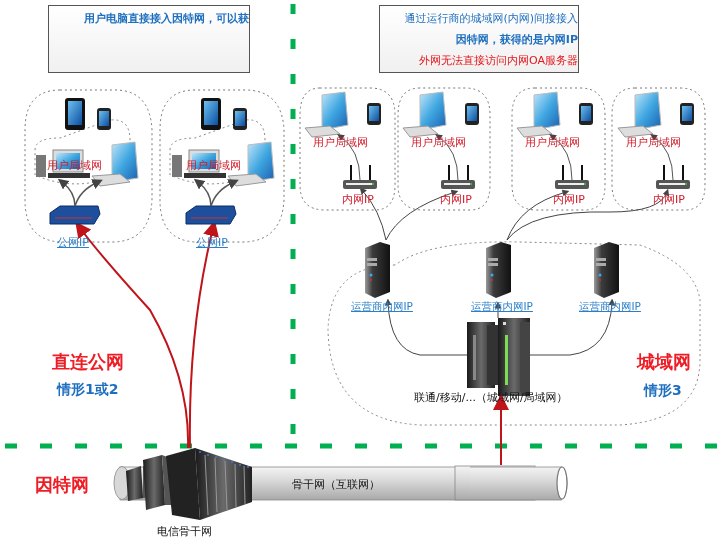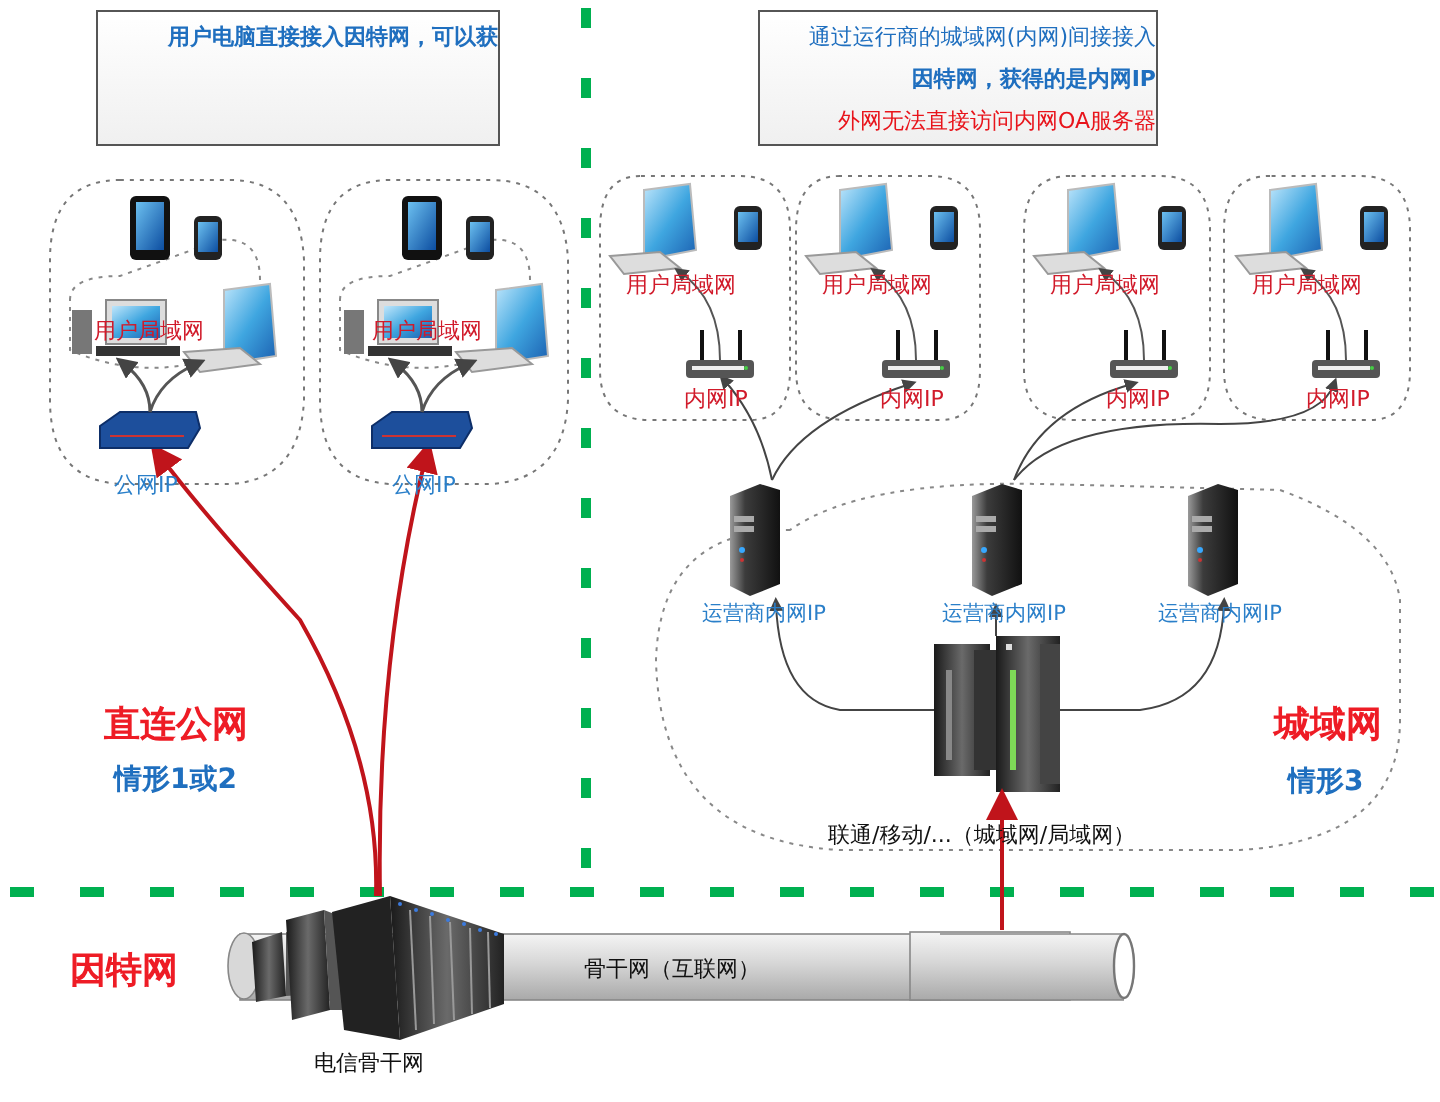--- a/index.html
+++ b/index.html
@@ -1,21 +1,21 @@
 <!DOCTYPE html>
 <html><head>
 <meta charset="utf-8">
 <style>
   html,body{margin:0;padding:0;background:#fff;}
   body{width:720px;height:551px;position:relative;overflow:hidden;font-family:"DejaVu Sans","Liberation Sans",sans-serif;}
   .note{position:absolute;border:1px solid #555;background:linear-gradient(#fff,#f0f0f0);text-align:right;font-size:11px;font-weight:bold;line-height:21px;box-sizing:border-box;padding-top:2px;}
   .note .blue{color:#1f6fbf;}
   .note .red{color:#e8141b;font-weight:normal;}
   .lbl-red-lan{position:absolute;color:#d11a2a;font-size:11px;white-space:nowrap;}
-  .lbl-blue{position:absolute;color:#2a7fc9;font-size:10.5px;white-space:nowrap;}
+  .lbl-blue{position:absolute;color:#2a7fc9;font-size:10.5px;white-space:nowrap;text-decoration:underline;}
   .big-red{position:absolute;color:#ee1c25;font-size:18px;font-weight:bold;white-space:nowrap;}
   .mid-blue{position:absolute;color:#1f6fbf;font-size:14px;font-weight:bold;white-space:nowrap;}
   .black-lbl{position:absolute;color:#111;font-size:11px;white-space:nowrap;}
   svg{position:absolute;left:0;top:0;}
 </style>
 </head>
 <body>
 
 <svg width="720" height="551" viewBox="0 0 720 551">
   <defs>
@@ -258,21 +258,21 @@
 <div class="lbl-red-lan" style="left:440px;top:192px;">内网IP</div>
 <div class="lbl-red-lan" style="left:525px;top:135px;">用户局域网</div>
 <div class="lbl-red-lan" style="left:553px;top:192px;">内网IP</div>
 <div class="lbl-red-lan" style="left:626px;top:135px;">用户局域网</div>
 <div class="lbl-red-lan" style="left:653px;top:192px;">内网IP</div>
 
 <div class="lbl-blue" style="left:351px;top:300px;">运营商内网IP</div>
 <div class="lbl-blue" style="left:471px;top:300px;">运营商内网IP</div>
 <div class="lbl-blue" style="left:579px;top:300px;">运营商内网IP</div>
 
-<div class="black-lbl" style="left:414px;top:410px;">联通/移动/...（城域网/局域网）</div>
+<div class="black-lbl" style="left:414px;top:390px;">联通/移动/...（城域网/局域网）</div>
 
 <div class="big-red" style="left:52px;top:350px;">直连公网</div>
 <div class="mid-blue" style="left:57px;top:381px;">情形1或2</div>
 <div class="big-red" style="left:637px;top:350px;">城域网</div>
 <div class="mid-blue" style="left:644px;top:382px;">情形3</div>
 
 <div class="big-red" style="left:35px;top:473px;text-align:center;">因特网</div>
 <div class="black-lbl" style="left:292px;top:477px;">骨干网（互联网）</div>
 <div class="black-lbl" style="left:157px;top:524px;">电信骨干网</div>
 

